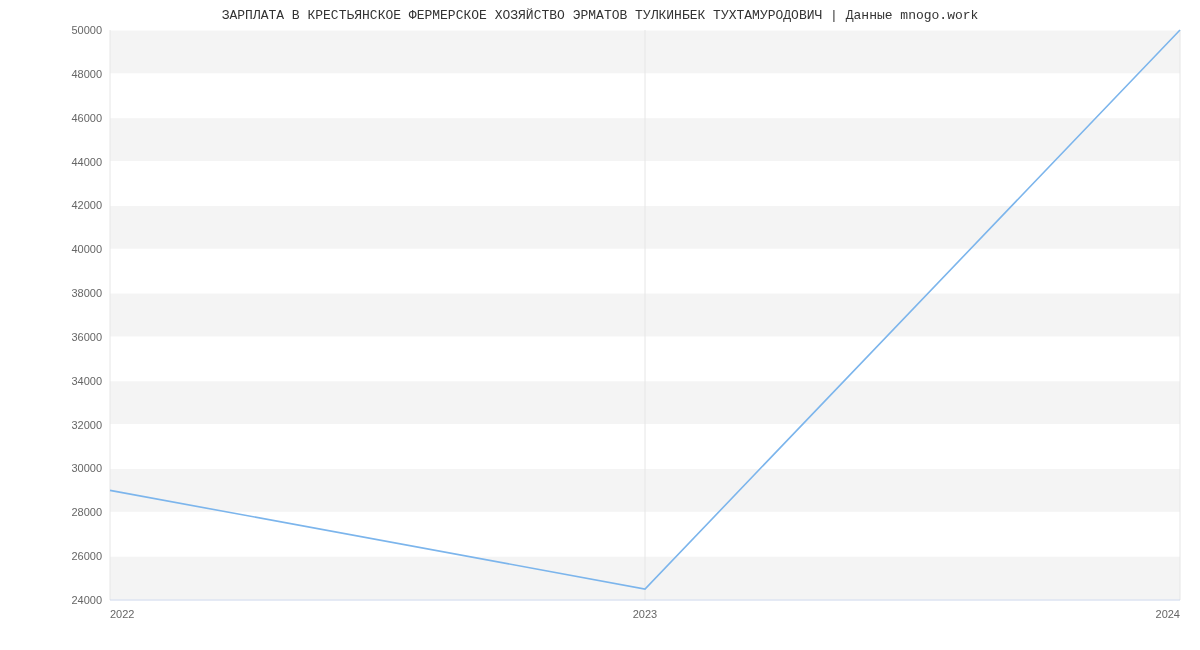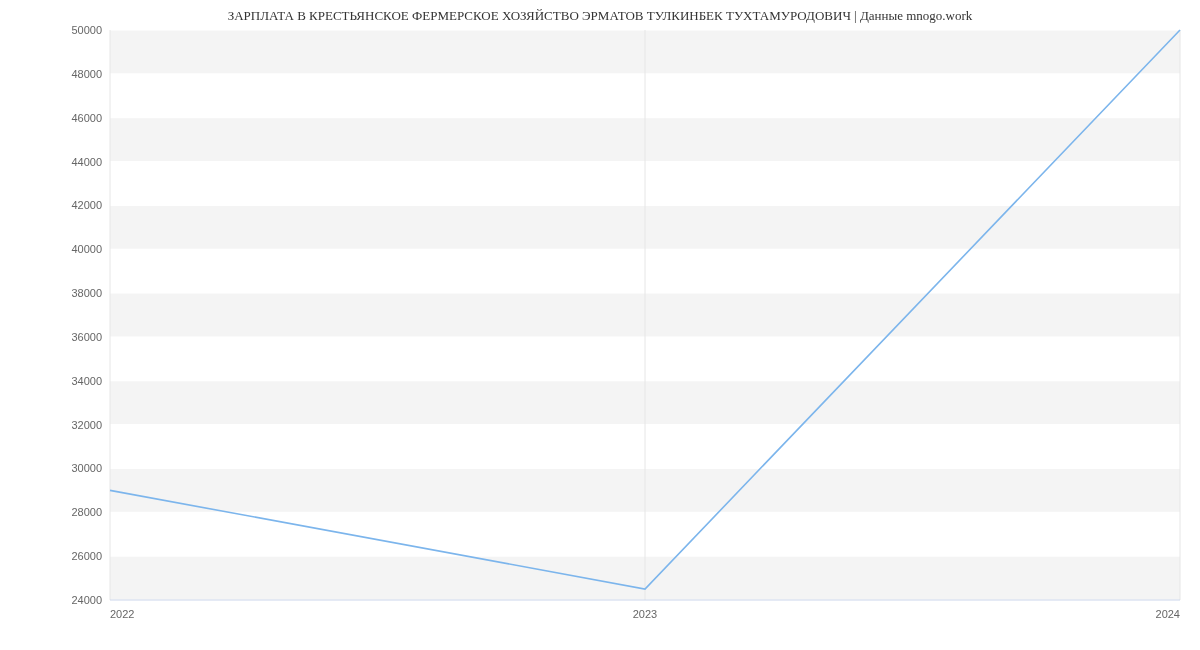--- a/index.html
+++ b/index.html
@@ -1,21 +1,21 @@
 <!DOCTYPE html>
 <html><head>
   <meta charset="utf-8">
   <style>
     * { margin: 0; padding: 0; box-sizing: border-box; }
     html, body { width: 1200px; height: 650px; background: #fff; font-family: Arial, Helvetica, sans-serif; }
     .chart-wrap { position: relative; width: 1200px; height: 650px; }
     .title {
       position: absolute; top: 8px; left: 0; right: 0;
       text-align: center; font-size: 13px; color: #333;
-      font-family: Liberation Serif, serif;
+      font-family: Liberation Mono, monospace;
     }
     svg.chart { position: absolute; top: 0; left: 0; }
     .ytick text, .xtick text { font-size: 11px; fill: #666; }
     .gridband { fill: #f4f4f4; }
     .gridline { stroke: #fff; stroke-width: 1; }
     .axisline { stroke: #ccd6eb; stroke-width: 1; }
     .series-line { fill: none; stroke: #7cb5ec; stroke-width: 1.6; }
   </style>
 </head>
 <body>

